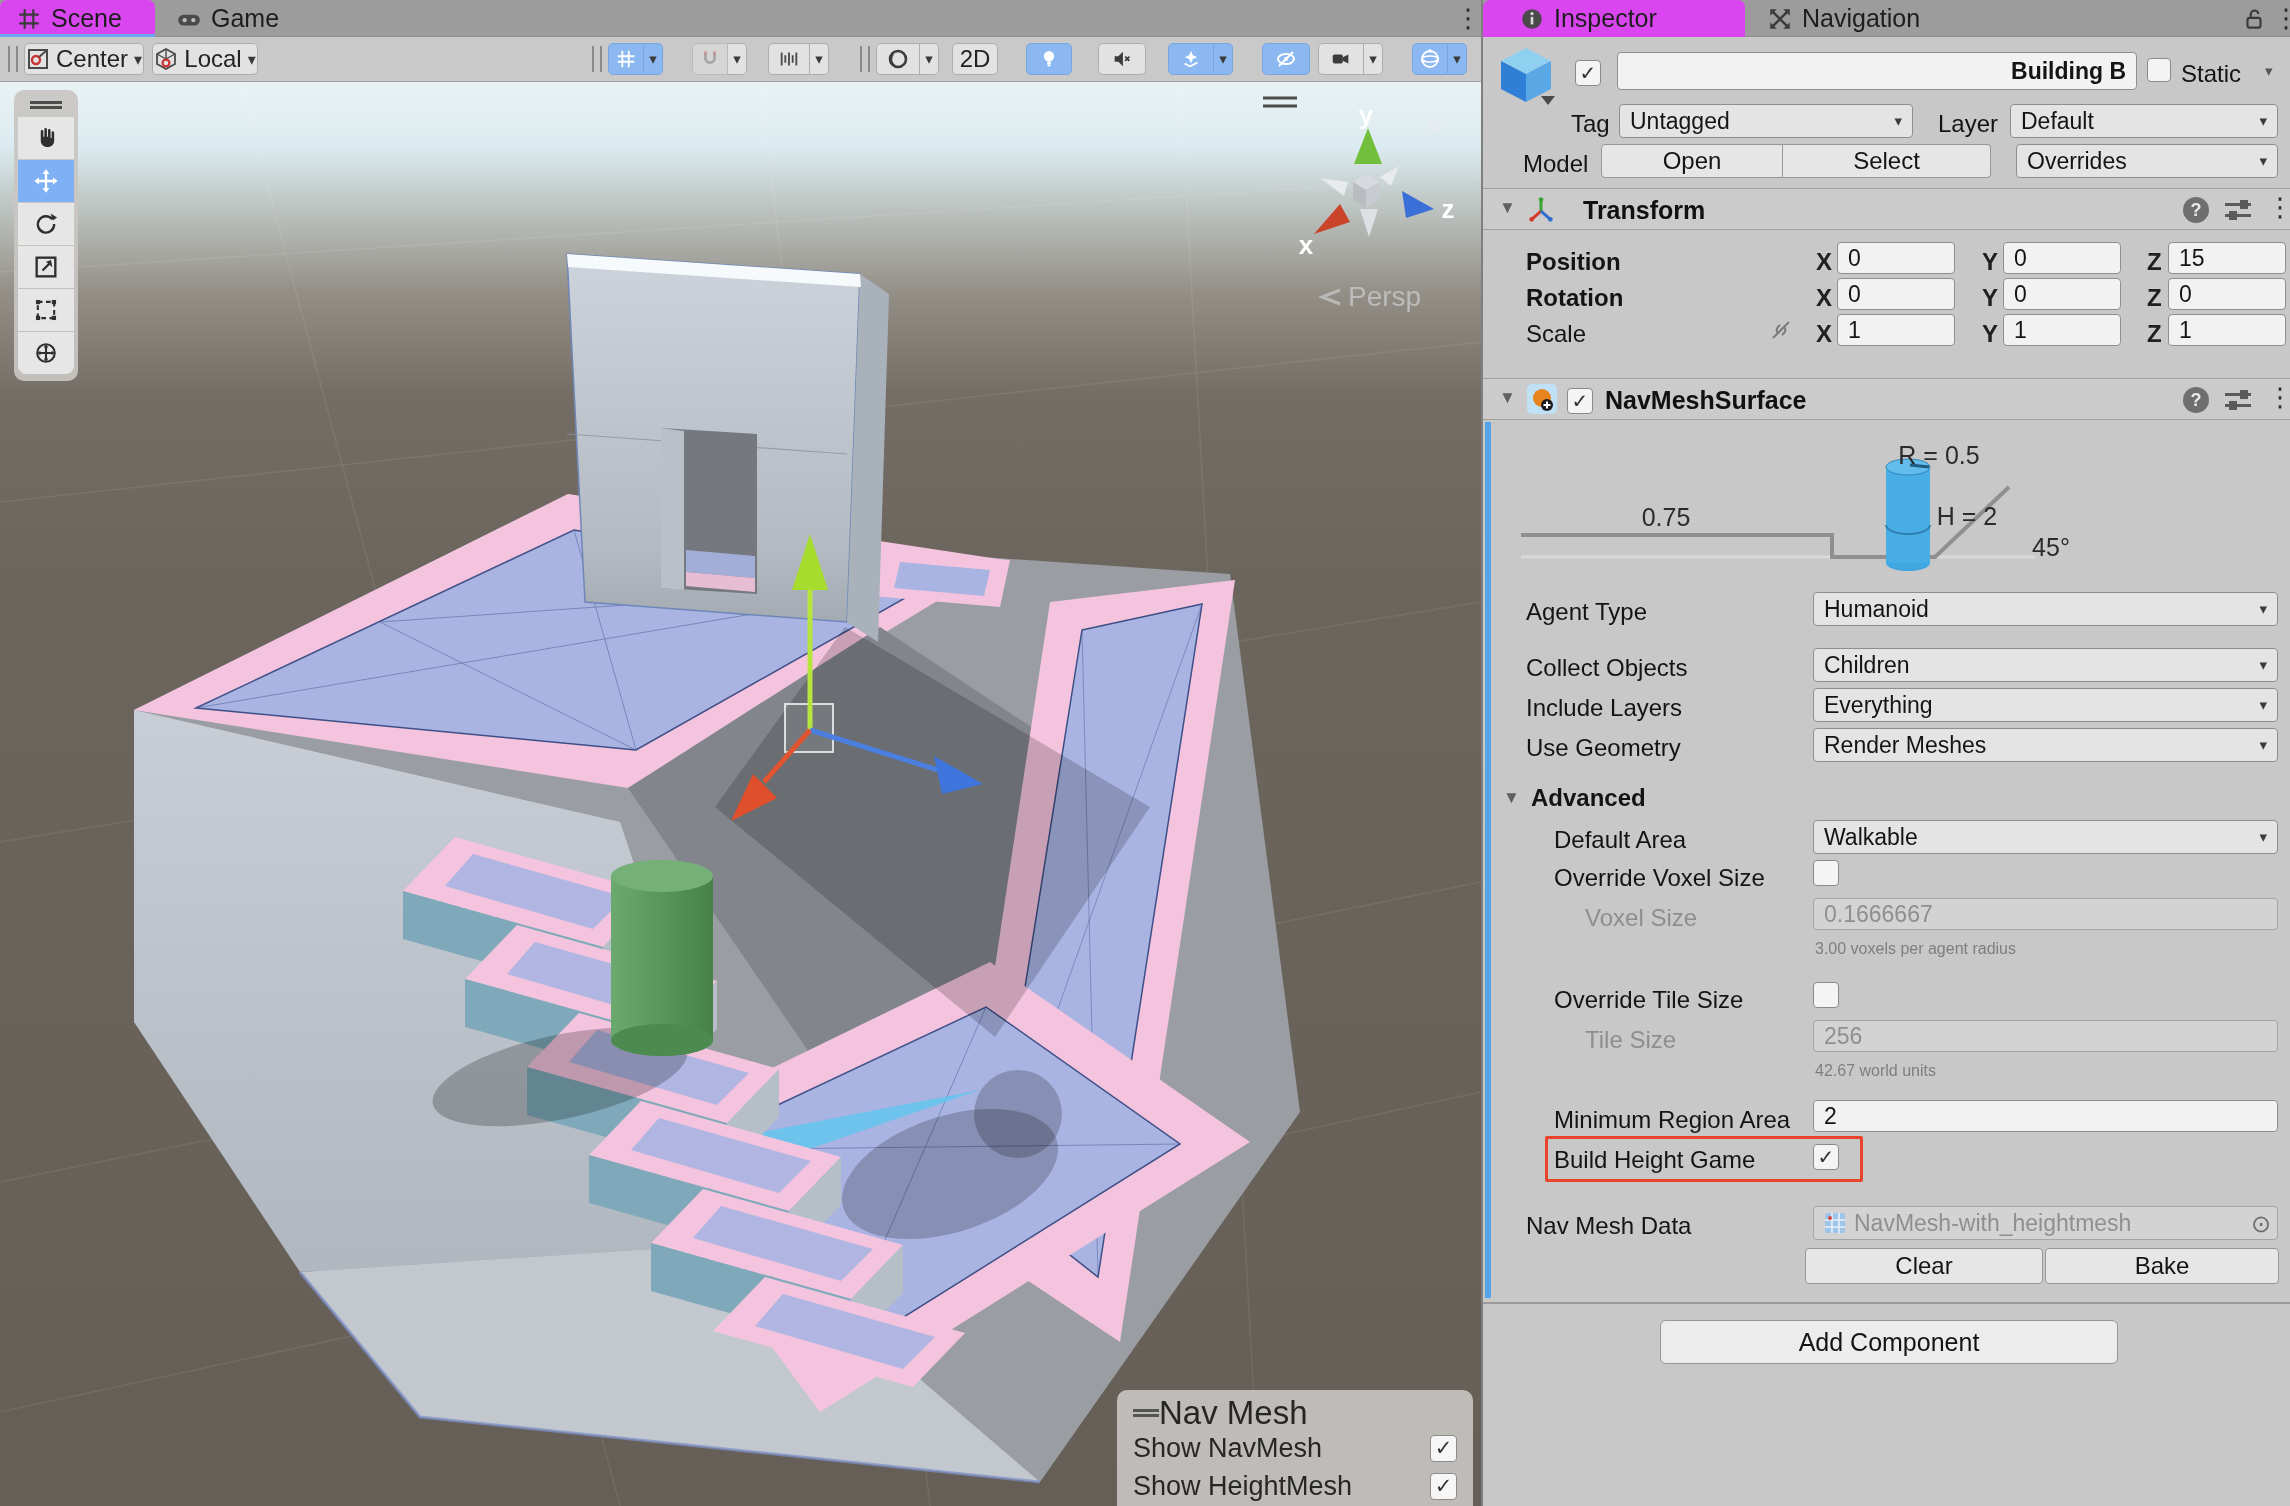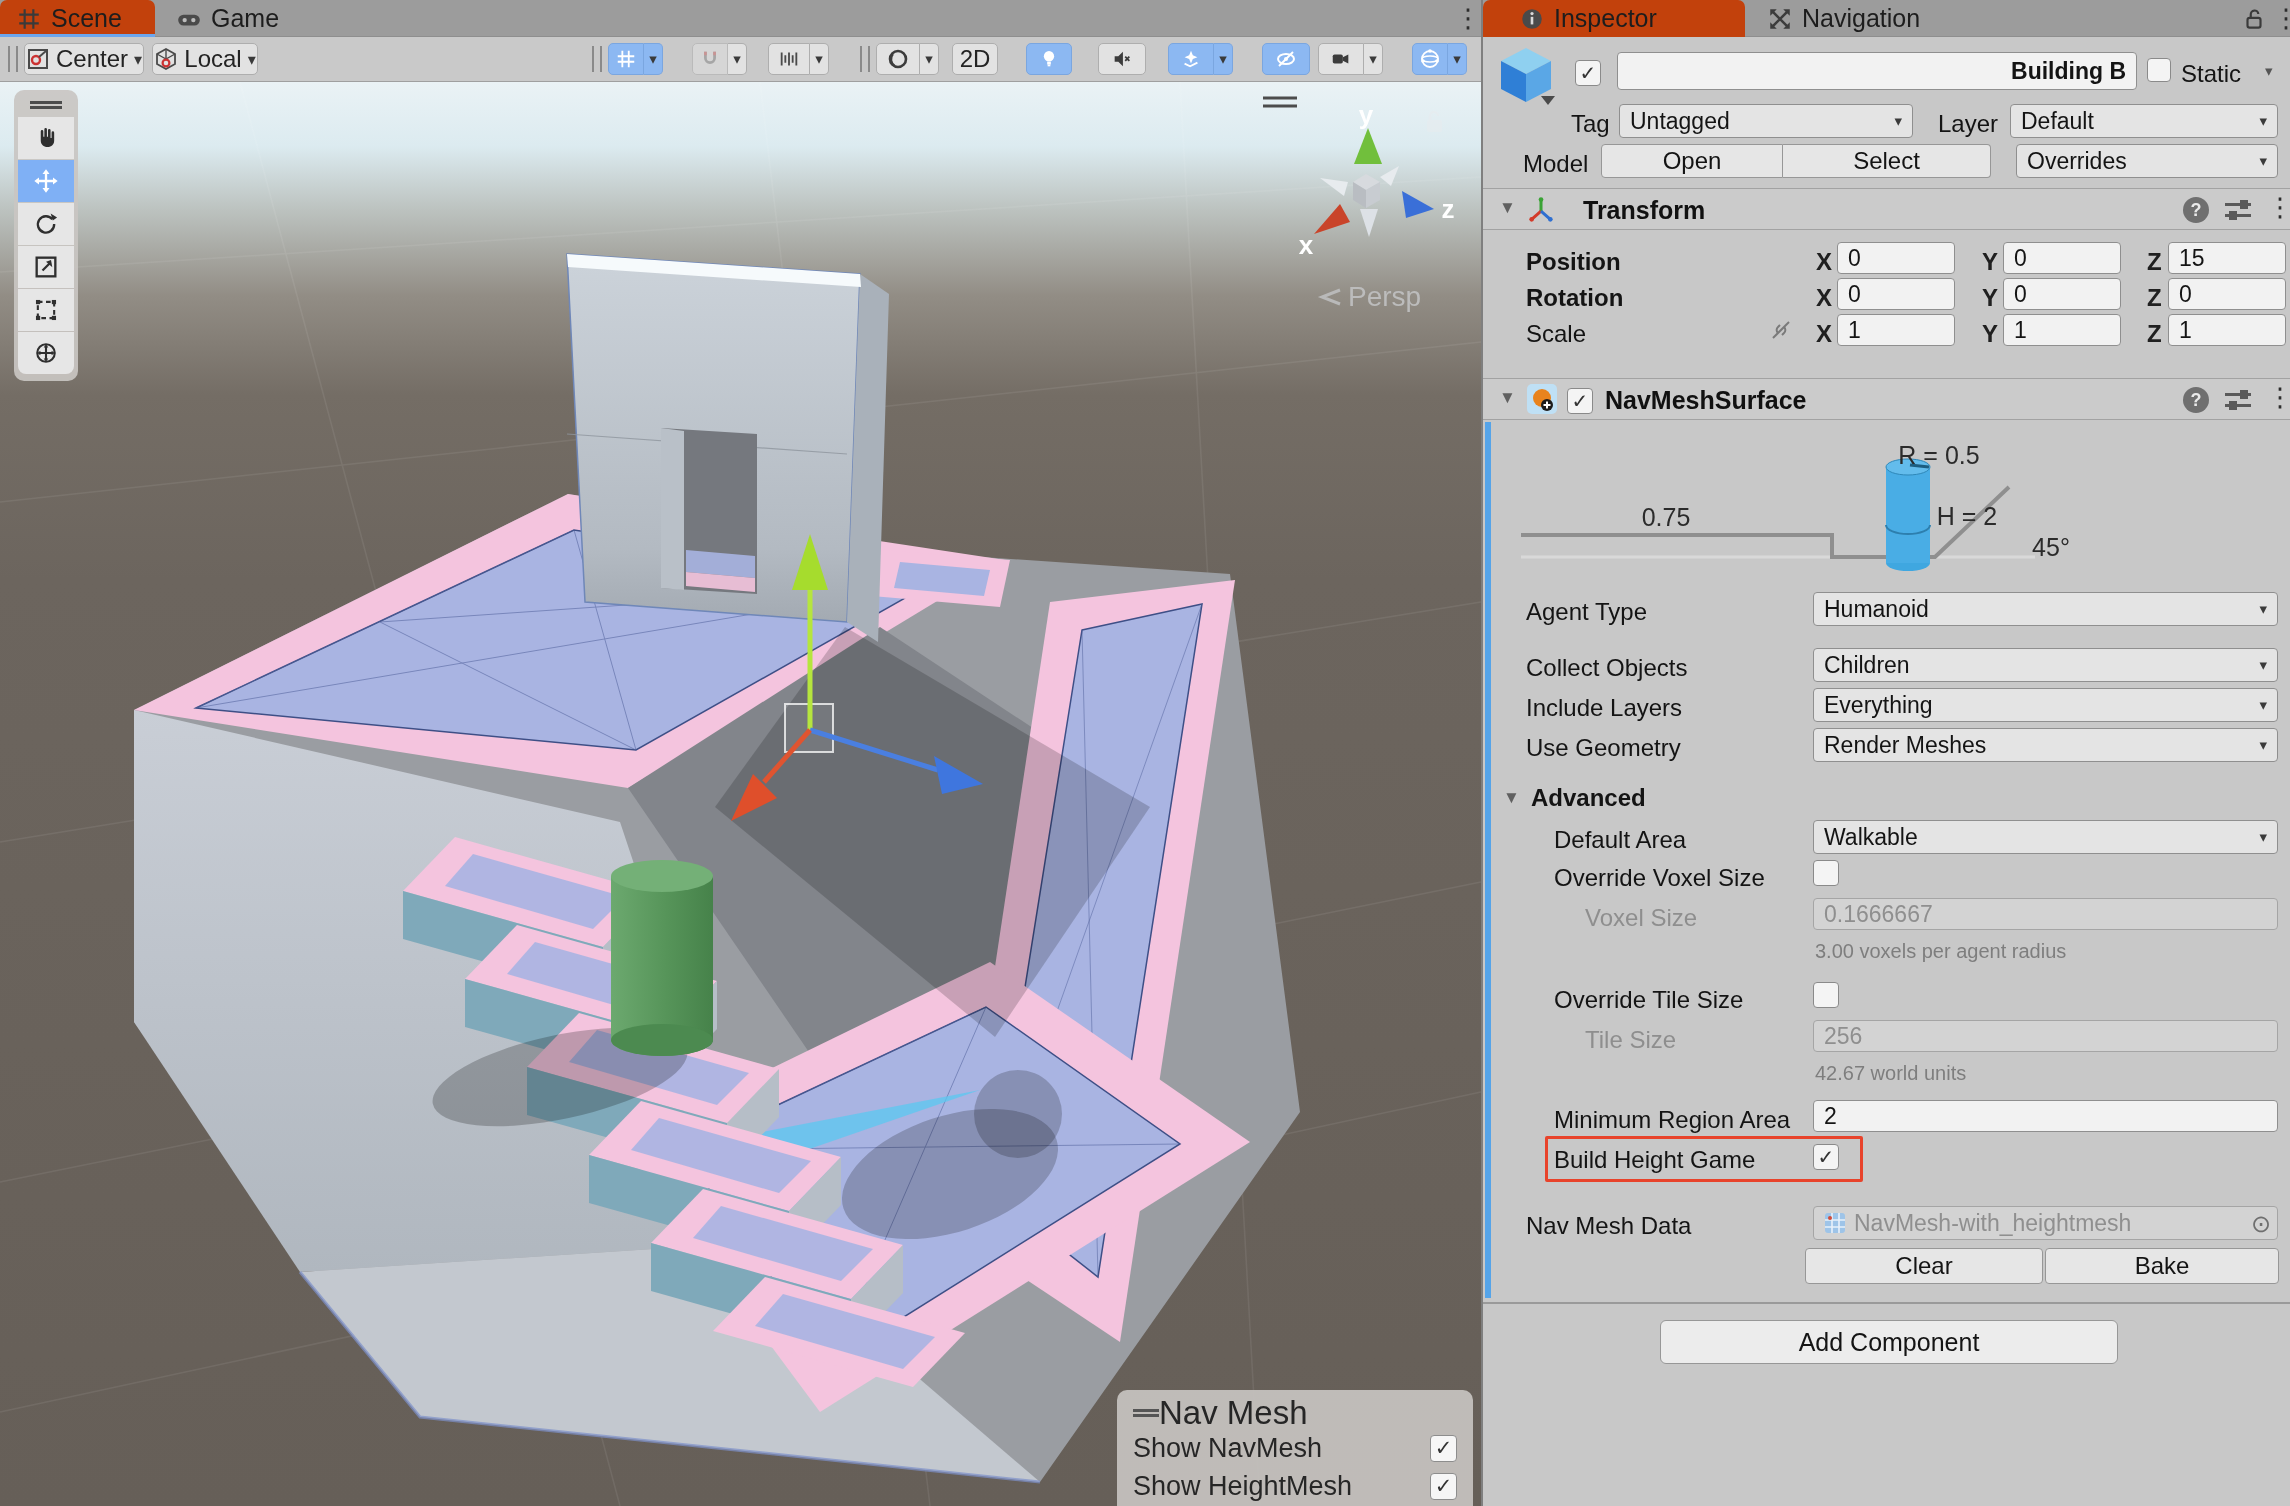--- a/index.html
+++ b/index.html
@@ -7,21 +7,21 @@
   #root{position:relative;width:2290px;height:1506px;overflow:hidden;background:#c8c8c8;}
 
   
   .scene-pane{position:absolute;left:0;top:0;width:1481px;height:1506px;}
   .divider{position:absolute;left:1481px;top:0;width:2px;height:1506px;background:#7f7f7f;}
   .inspector{position:absolute;left:1483px;top:0;width:807px;height:1506px;background:#c8c8c8;}
 
   
   .tabstrip{position:absolute;left:0;top:0;right:0;height:37px;background:#9c9c9c;border-bottom:1px solid #8e8e8e;}
   .tab{position:absolute;top:0;height:37px;display:flex;align-items:center;gap:9px;padding:0 16px;font-size:25px;color:#1d1d1d;}
-  .tab.active{background:#c2410c;border-radius:7px 7px 0 0;}
+  .tab.active{background:#d946ef;border-radius:7px 7px 0 0;}
   .tab.active .underline{position:absolute;left:0;right:0;bottom:0;height:3px;background:#6ba6ee;}
   .tab-icon{display:inline-flex;width:26px;height:26px;}
   .kebab{position:absolute;top:4px;font-size:26px;color:#2d2d2d;line-height:28px;}
 
   
   .sc-toolbar{position:absolute;left:0;top:37px;width:1481px;height:45px;background:#c9c9c9;border-bottom:1px solid #9f9f9f;}
   .tb-handle{position:absolute;top:9px;width:10px;height:26px;border-left:2px solid #8a8a8a;border-right:2px solid #8a8a8a;}
   .tb-btn{position:absolute;top:6px;height:32px;background:#e2e2e2;border:1px solid #aeaeae;border-radius:5px;display:flex;align-items:center;justify-content:center;gap:6px;font-size:24px;color:#232323;}
   .tb-btn.blue{background:#8cb8f2;border-color:#7aa6e0;}
   .tb-btn.dis{opacity:.55;}
@@ -42,21 +42,21 @@
 
   .legend{position:absolute;left:1117px;top:1308px;width:356px;height:116px;background:rgba(197,193,190,.94);border-radius:10px 10px 0 0;padding:8px 16px 0 16px;color:#262626;}
   .legend-title{display:flex;align-items:center;font-size:33px;height:30px;}
   .legend-handle{display:block;width:26px;height:8px;border-top:3px solid #555;border-bottom:3px solid #555;}
   .legend-row{display:flex;align-items:center;justify-content:space-between;font-size:27px;height:36px;margin-top:2px;}
   .cb{width:27px;height:27px;background:#f6f6f6;border:1px solid #8d8d8d;border-radius:4px;display:flex;align-items:center;justify-content:center;font-size:21px;color:#333;}
 
   
   .ilabel{position:absolute;font-size:24px;color:#141414;white-space:nowrap;}
   .ilabel.dim{color:#8e8e8e;}
-  .ihelp{position:absolute;font-size:20px;color:#7e7e7e;white-space:nowrap;}
+  .ihelp{position:absolute;font-size:16px;color:#7e7e7e;white-space:nowrap;}
   .ifield{position:absolute;background:#f2f2f2;border:1px solid #8f8f8f;border-radius:4px;font-size:23px;color:#141414;display:flex;align-items:center;padding:0 10px;}
   .ifield.dis{background:#d3d3d3;color:#8f8f8f;border-color:#a5a5a5;}
   .idd{position:absolute;background:#e4e4e4;border:1px solid #8f8f8f;border-radius:4px;font-size:23px;color:#141414;display:flex;align-items:center;justify-content:space-between;padding:0 10px;}
   .idd .caret{font-size:15px;}
   .ibtn{position:absolute;background:#e6e6e6;border:1px solid #979797;border-radius:4px;font-size:24px;color:#141414;display:flex;align-items:center;justify-content:center;}
   .icb{position:absolute;width:26px;height:26px;background:#f4f4f4;border:1px solid #8a8a8a;border-radius:4px;display:flex;align-items:center;justify-content:center;font-size:20px;color:#333;}
   .hdr{position:absolute;left:0;width:807px;height:42px;background:#cbcbcb;border-top:1px solid #a2a2a2;border-bottom:1px solid #a2a2a2;}
   .hdr-title{position:absolute;font-size:25px;font-weight:bold;color:#111;}
   .fold{position:absolute;font-size:17px;color:#606060;}
   .help-circle{position:absolute;width:26px;height:26px;border-radius:50%;background:#6f6f6f;color:#e9e9e9;font-size:18px;font-weight:bold;display:flex;align-items:center;justify-content:center;}

